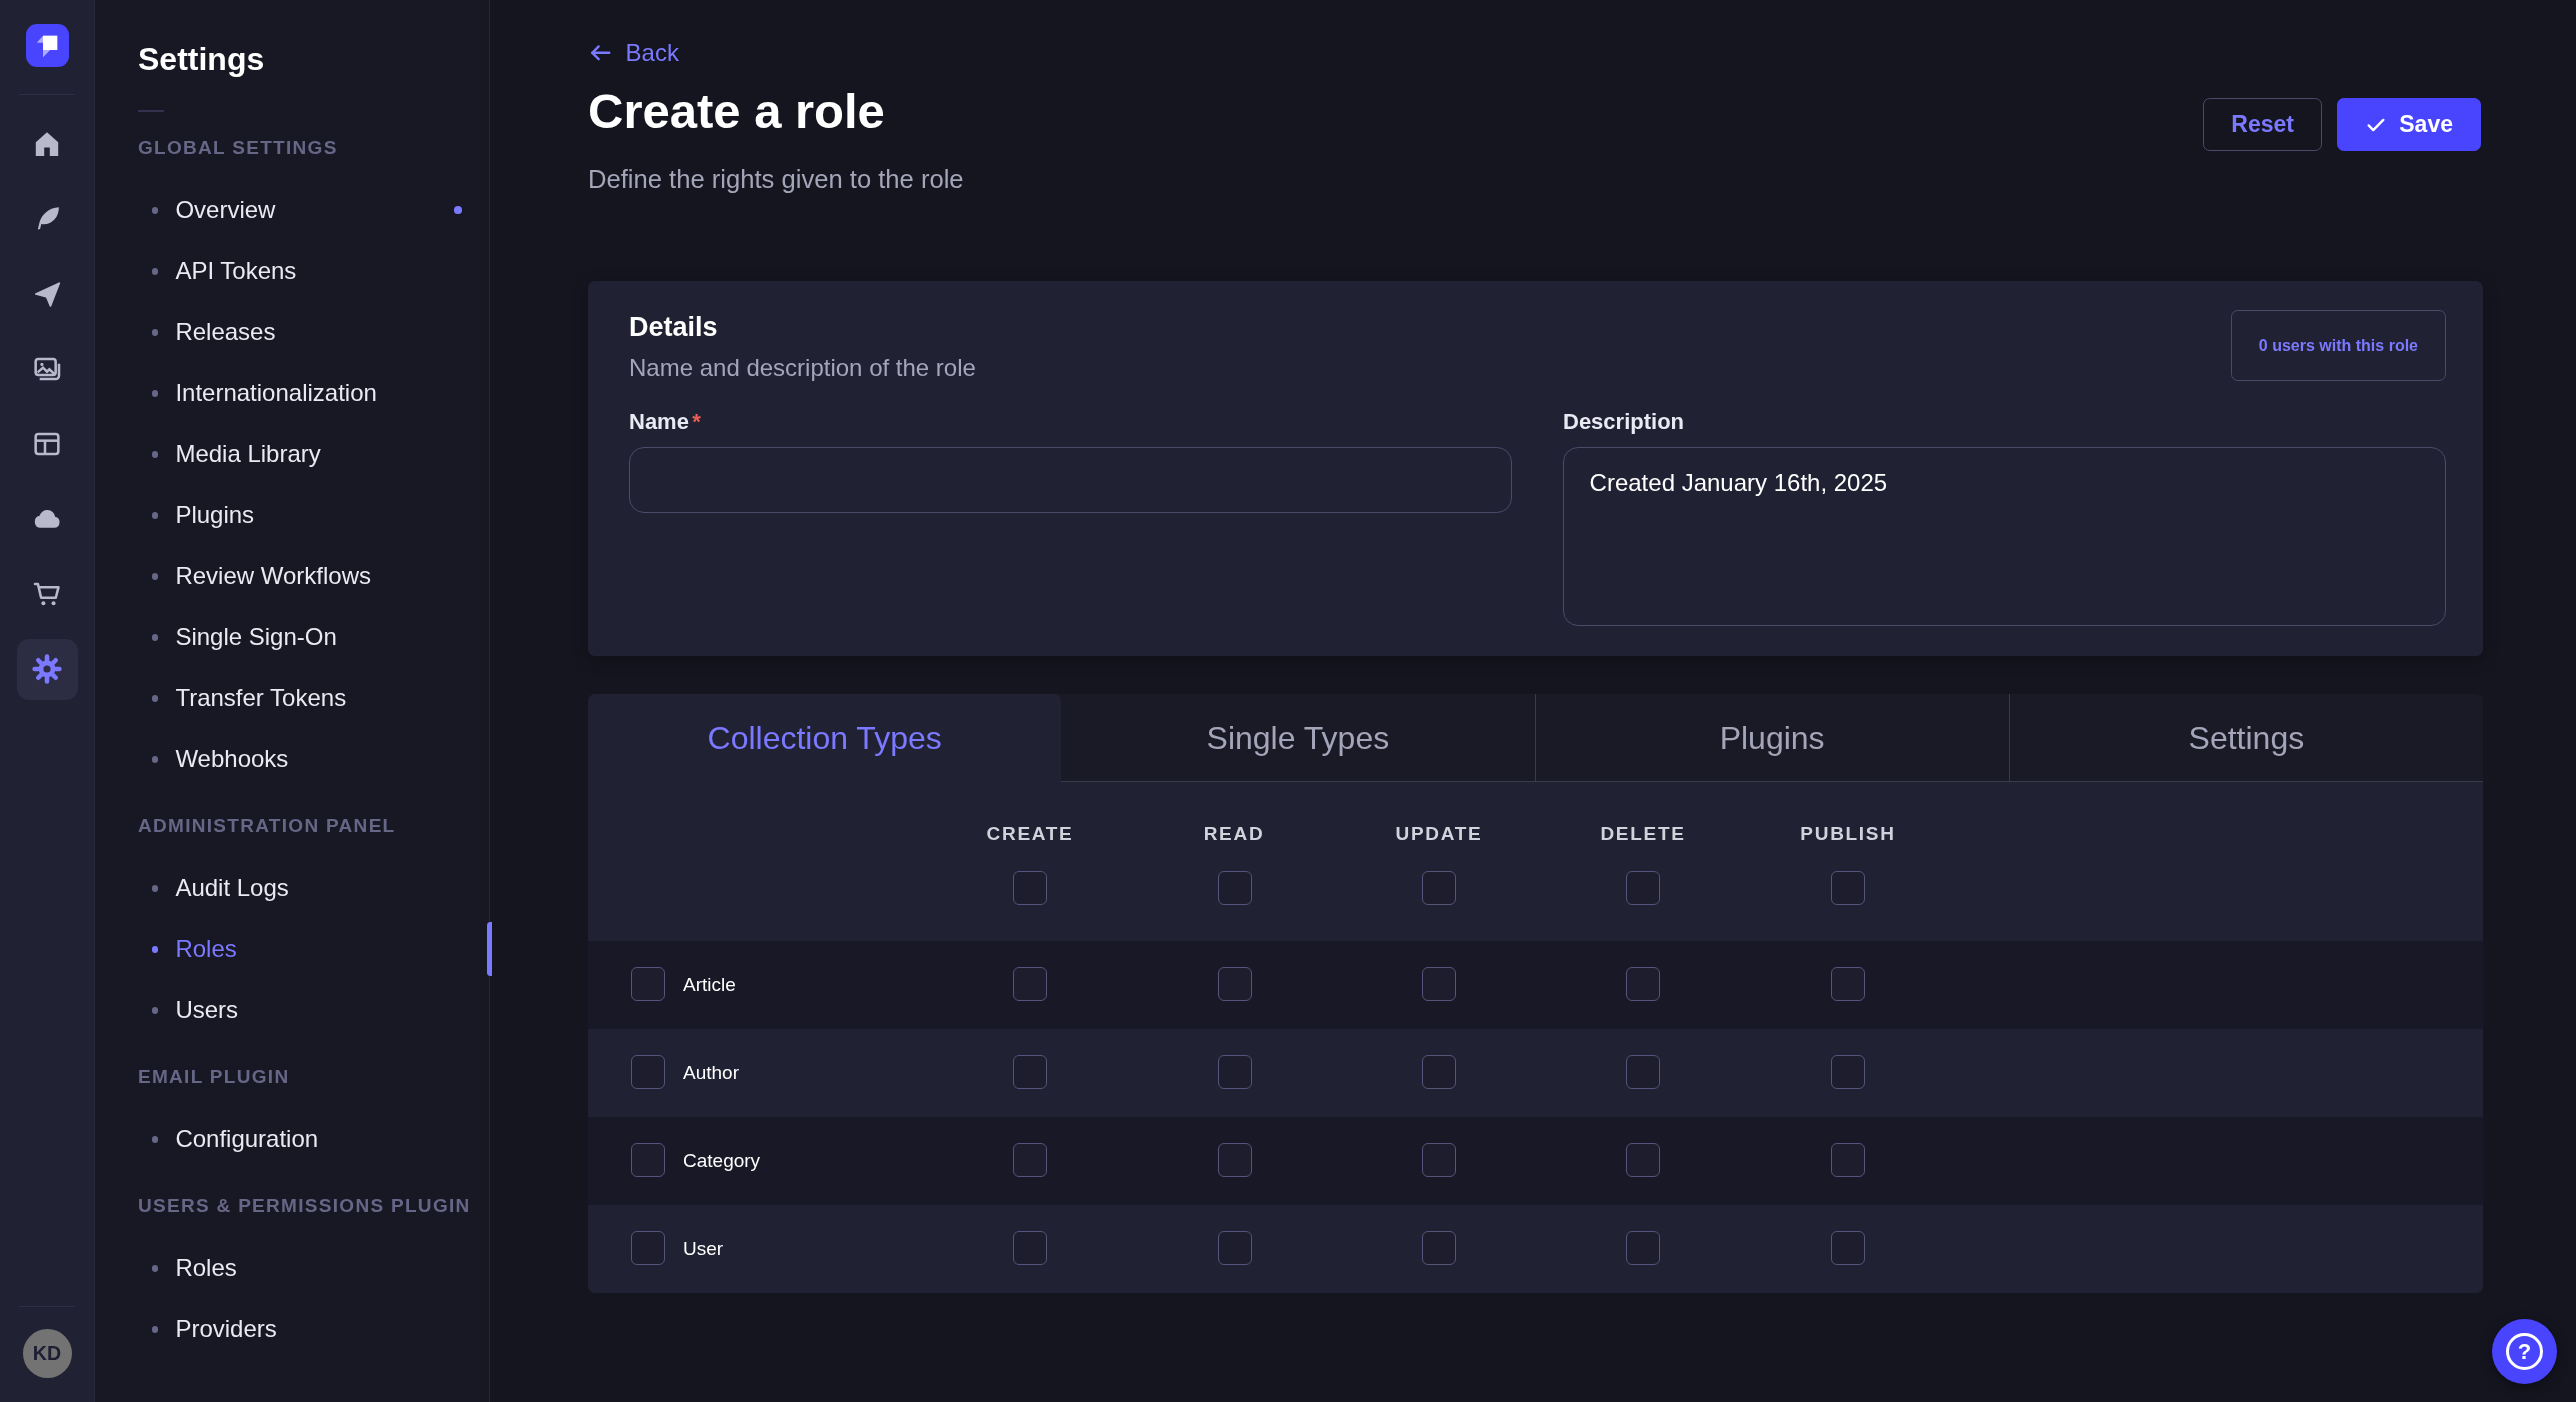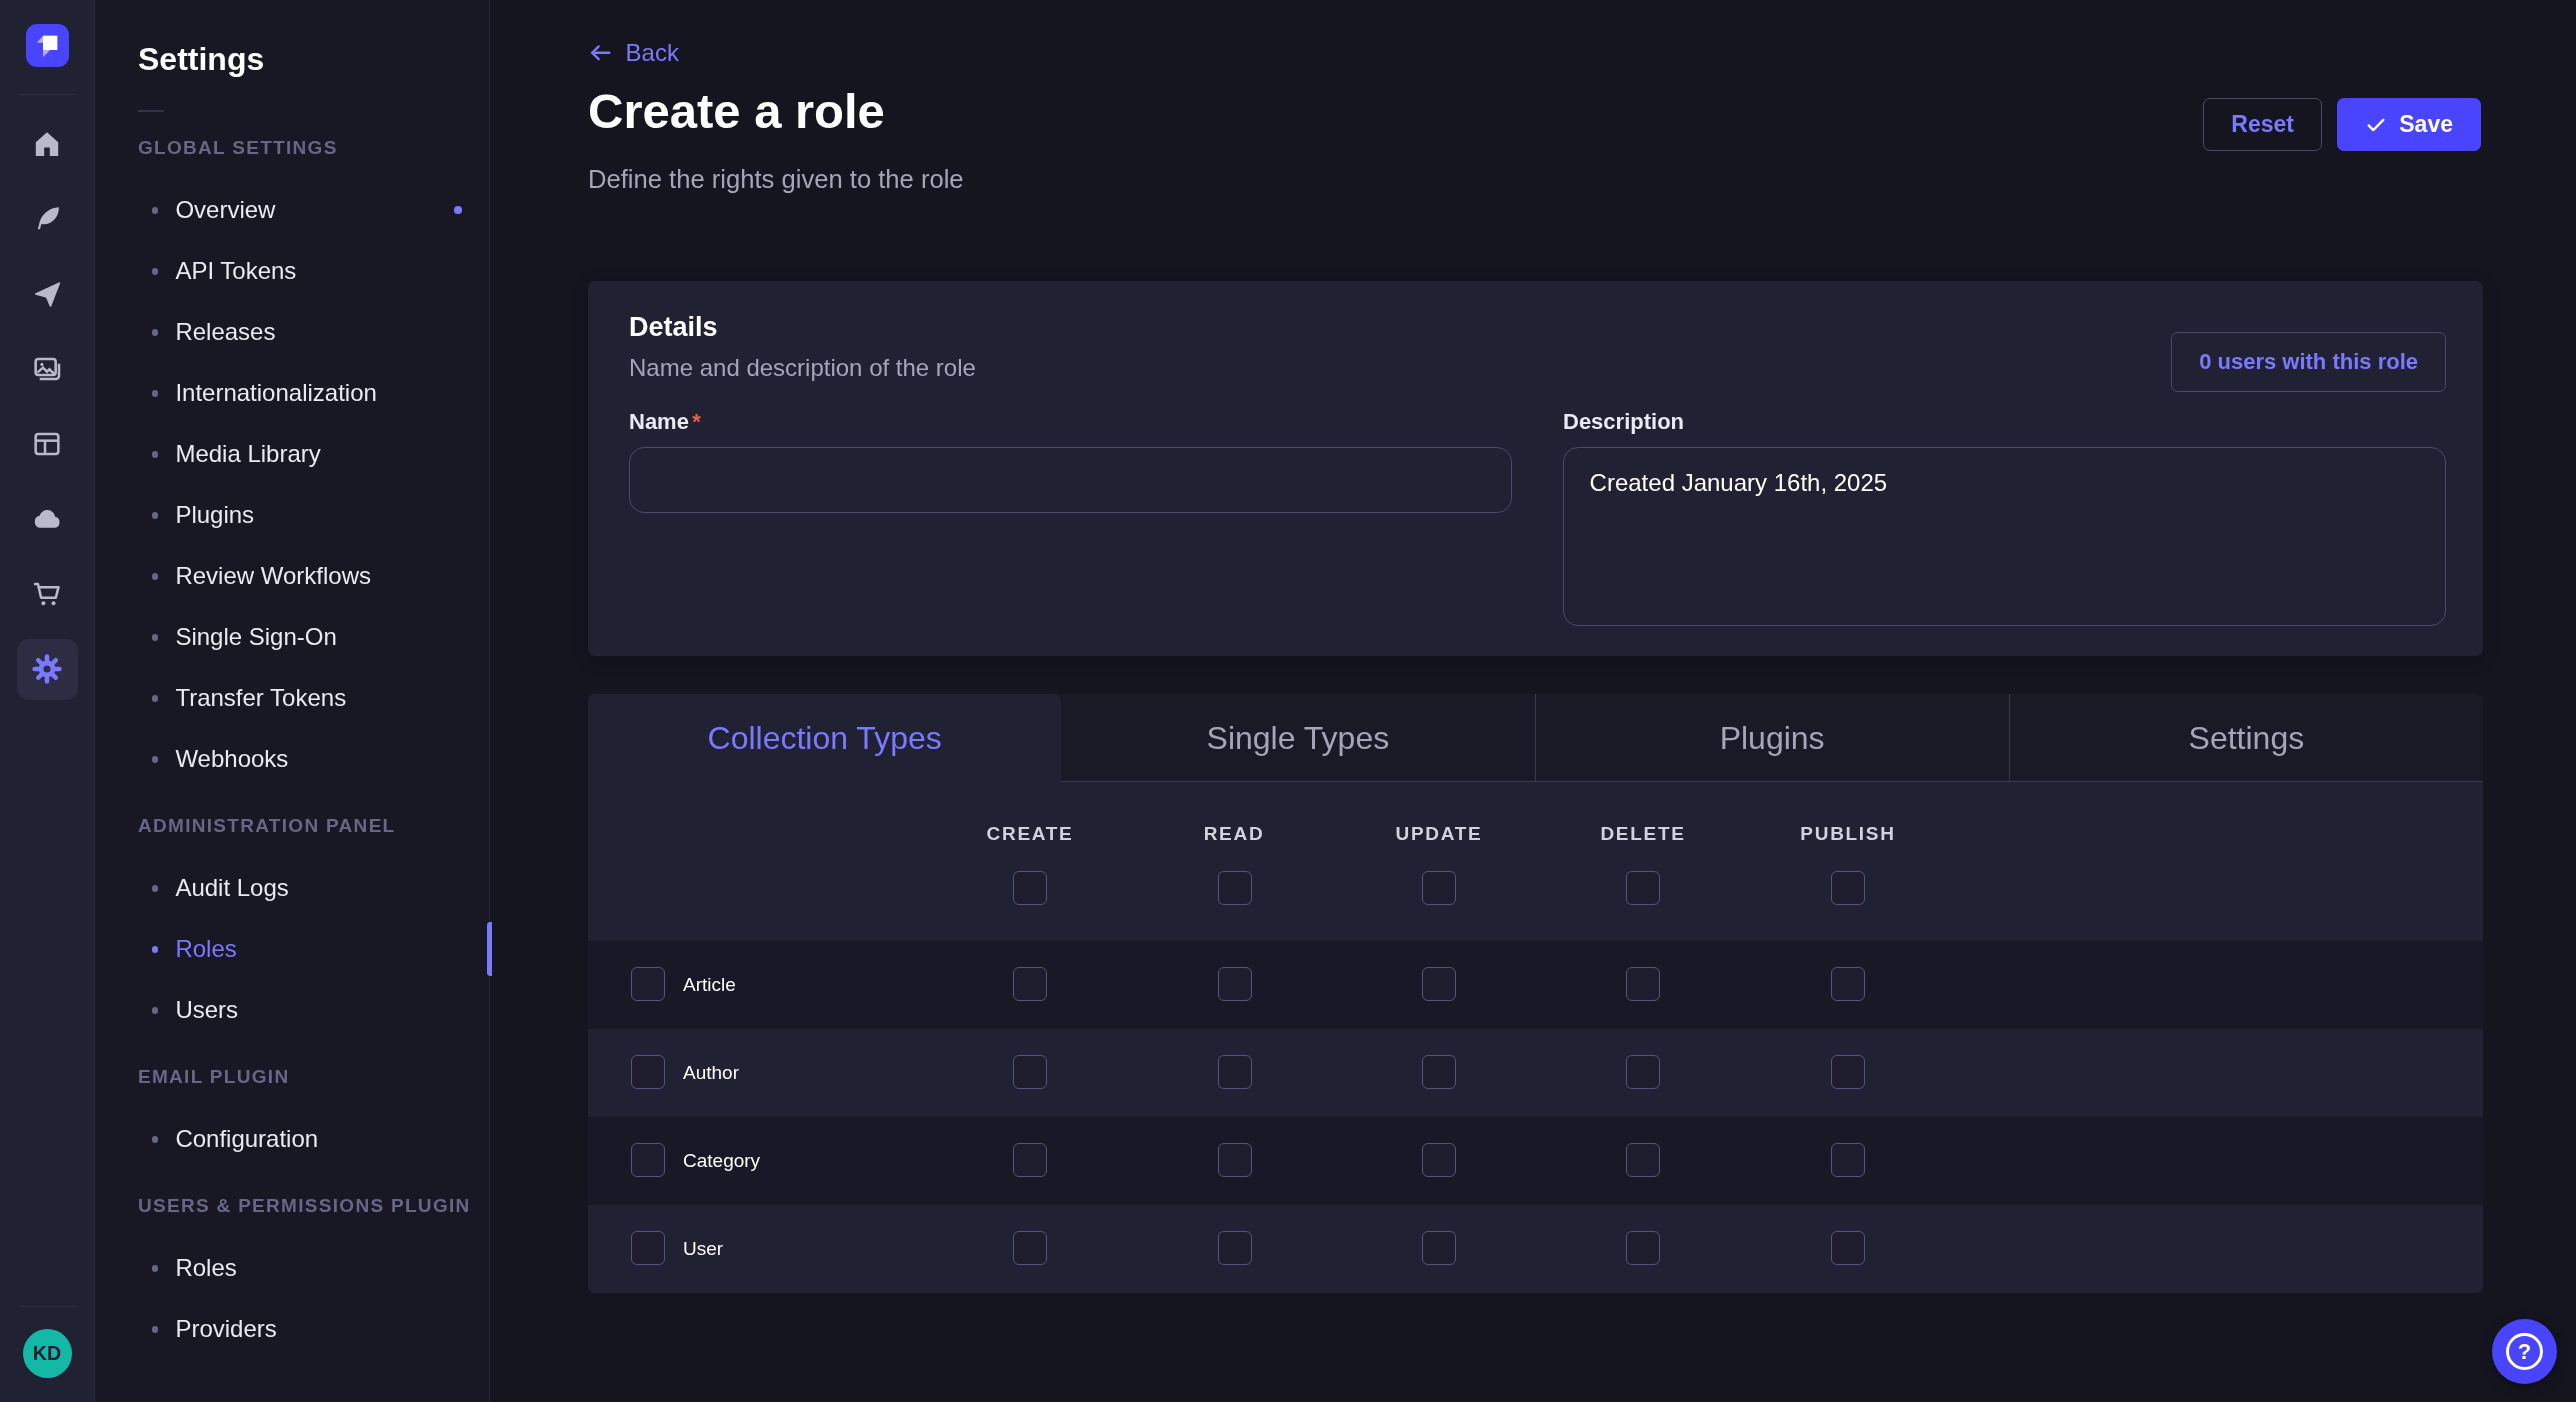--- a/index.html
+++ b/index.html
@@ -28,21 +28,21 @@
     color:#b9b9cc; cursor:pointer;
   }
   .rail-btn svg { width:34px; height:34px; }
   .rail-btn .active-pill {
     width:61px; height:61px; border-radius:12px; background:#2c2c42;
     display:flex; align-items:center; justify-content:center; color:#7b79ff;
   }
   .rail-rule-bottom { position:absolute; bottom:95px; margin:0; }
   .avatar {
     position:absolute; bottom:24px; width:49px; height:49px; border-radius:50%;
-    background:#14b8a6; color:#1d1d34; font-weight:700; font-size:19.6px;
+    background:#737373; color:#1d1d34; font-weight:700; font-size:19.6px;
     display:flex; align-items:center; justify-content:center; cursor:pointer;
   }
 
   
   .subnav {
     position:absolute; left:95px; top:0; width:395px; height:100%;
     background:#181824; border-right:0.9px solid #26263a; padding:41px 0 0 43px;
   }
   .subnav h1 { font-size:32px; font-weight:700; color:#ffffff; line-height:37px; }
   .title-rule { width:25.6px; height:1.7px; background:#32324e; margin-top:32px; }
@@ -84,21 +84,21 @@
   .btn.primary { background:#4945ff; border:0.9px solid #4945ff; color:#fff; }
   .btn.primary svg { width:22px; height:22px; }
 
   
   .card {
     position:absolute; left:97px; top:281px; width:1895px; height:375px;
     background:#212134; border-radius:6.8px; box-shadow:0 3.4px 15.3px rgba(0,0,0,.28);
   }
   .card h3 { position:absolute; left:41px; top:31px; font-size:27px; font-weight:700; color:#fff; }
   .card .muted { position:absolute; left:41px; top:73px; font-size:24px; color:#a5a5ba; }
-  .users-btn { position:absolute; right:37px; top:29px; height:60px; font-size:22px;margin-top:22px; }
+  .users-btn { position:absolute; right:37px; top:29px; height:71px; font-size:16px; }
   .fields { position:absolute; left:41px; right:37px; top:128px; display:flex; gap:51px; }
   .field { flex:1; }
   .field label { display:block; font-size:22px; font-weight:700; color:#eaeaf4; margin-bottom:12px; }
   .field .req { color:#ee5e52; margin-left:3.4px; }
   .input {
     width:100%; background:transparent; border:0.9px solid #4a4a6a; border-radius:15px;
     color:#fff; font-size:24px; font-family:inherit; padding:0 25.6px; height:66px; outline:none;
   }
   .textarea { height:179px; padding:19px 25.6px; resize:none; line-height:32px; }
 

